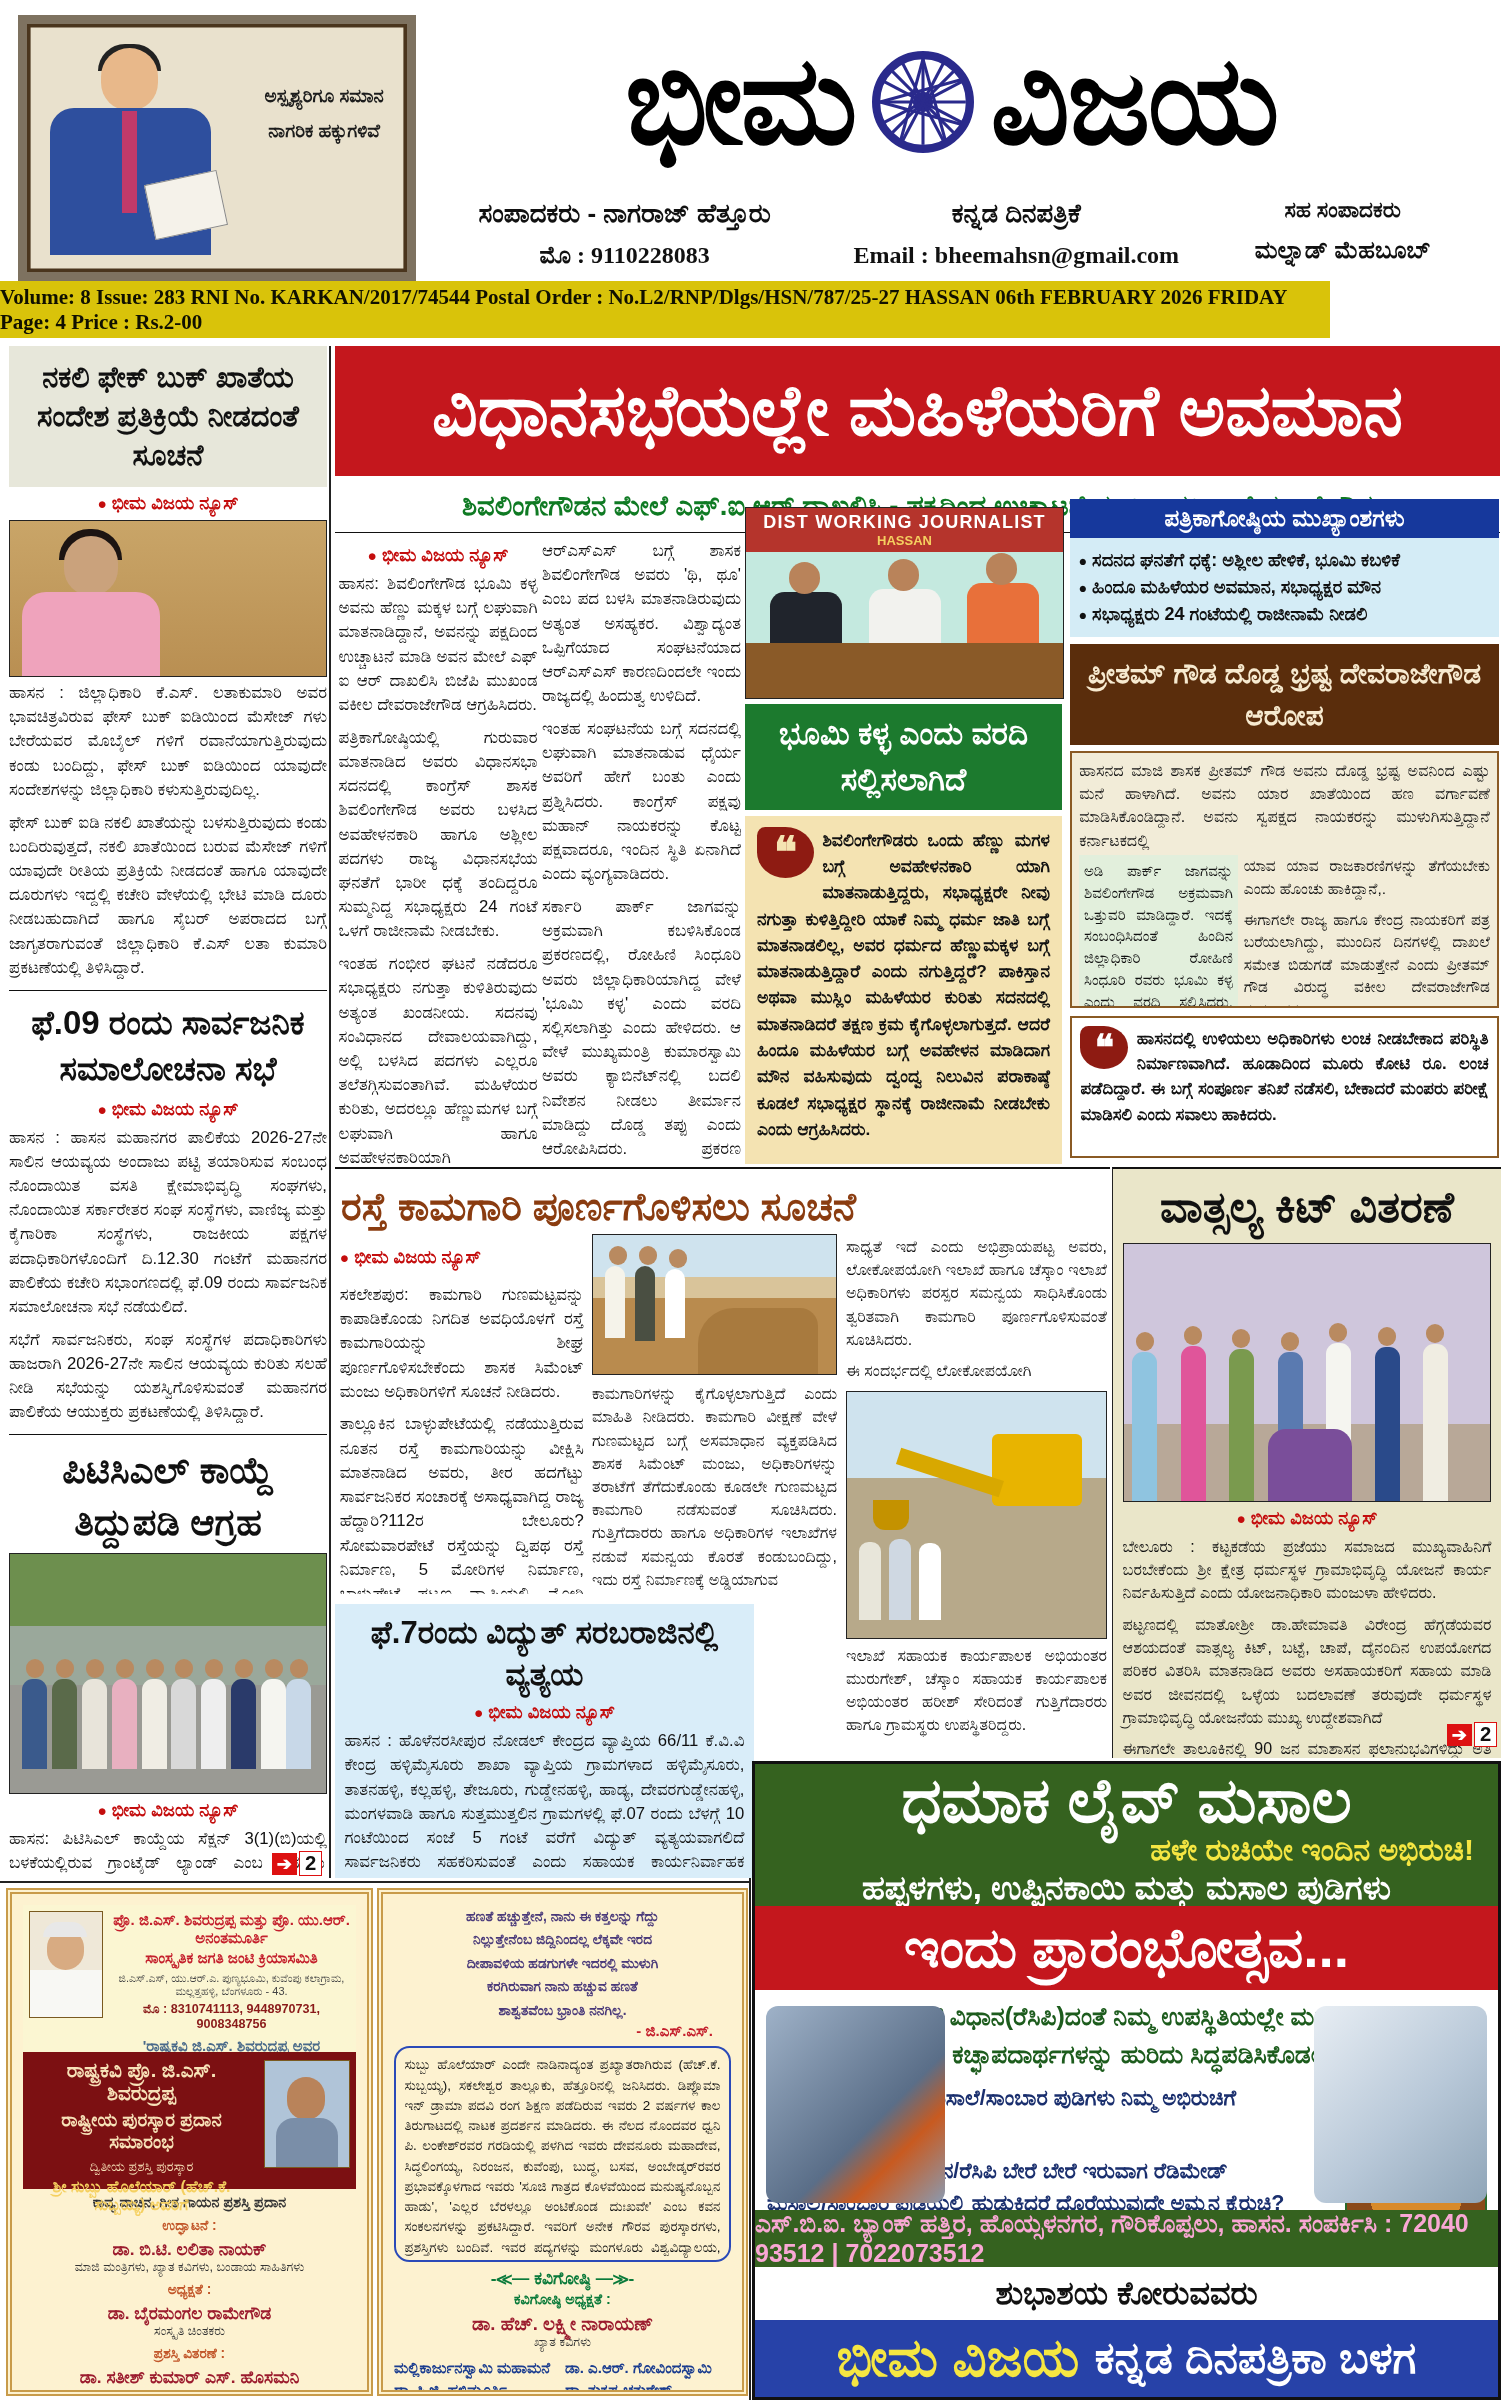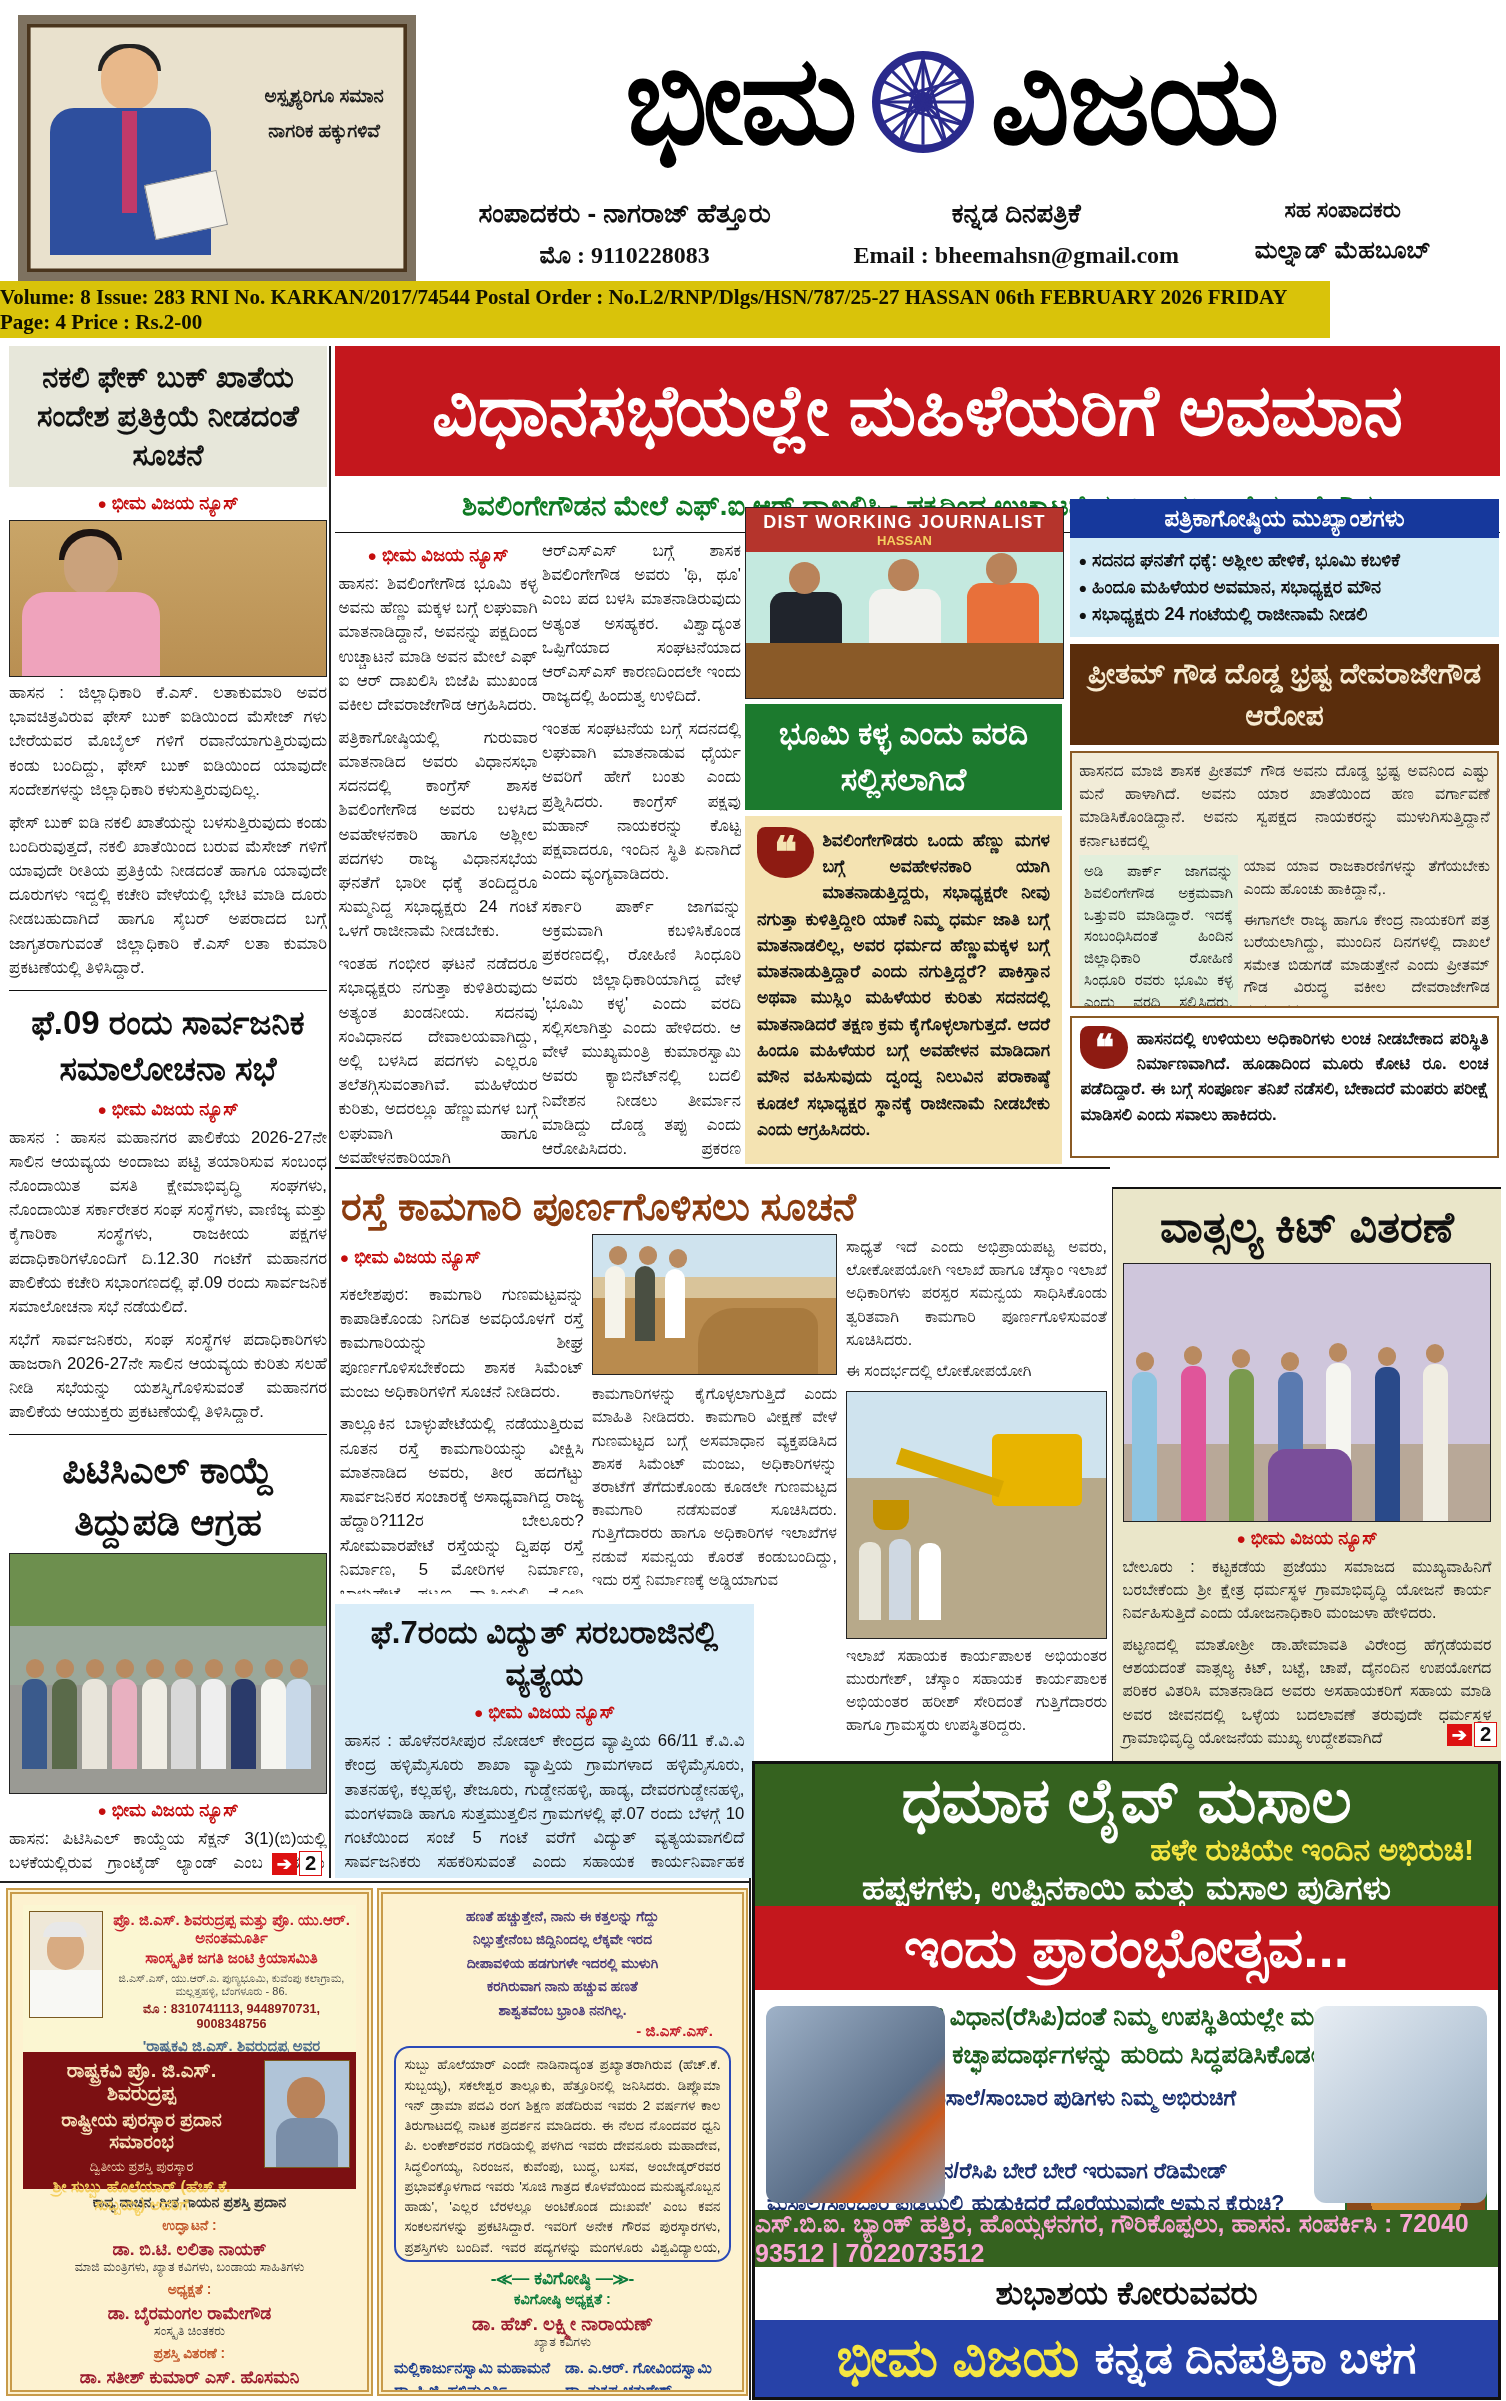--- a/index.html
+++ b/index.html
@@ -94,21 +94,21 @@
   #rd-mid{left:257px;top:65px;width:245px;height:645px;}
   #ph-road{height:139px;background:linear-gradient(#cfe3ee 0 30%,#d9c49a 30% 45%,#b98b4e 45% 100%);}
   #ph-road i{background:#fff;}
   #rd-right{left:511px;top:66px;width:261px;height:643px;}
   #ph-jcb{height:246px;background:linear-gradient(#cfe3ee 0 35%,#b7a98a 35% 100%);margin:4.8px 0;}
   #ph-jcb .cab{position:absolute;right:24px;top:42px;width:90px;height:72px;background:#e8b400;border-radius:6px;}
   #ph-jcb .arm{position:absolute;right:102px;top:72px;width:108px;height:16.7px;background:#d8a800;transform:rotate(18deg);}
   #ph-jcb .bkt{position:absolute;right:197px;top:108px;width:36px;height:30px;background:#c49200;border-radius:0 0 12px 12px;}
 
   
-  #vatsalya{left:1112px;top:1167px;width:389px;height:591px;background:#eae6c9;border-top:2.4px solid #111;border-left:1.8px solid #222;padding:8.4px 9.6px;box-sizing:border-box;margin-top:20px;}
+  #vatsalya{left:1112px;top:1167px;width:389px;height:591px;background:#eae6c9;border-top:2.4px solid #111;border-left:1.8px solid #222;padding:8.4px 9.6px;box-sizing:border-box;}
   #vt-h{font-size:43px;font-weight:bold;text-align:center;margin:6px 0 9.6px;}
   #ph-kit{height:257px;background:linear-gradient(#cfc6dc 0 70%,#b8a898 70% 100%);}
   #vatsalya .body-txt p{font-size:16px;}
 
   
   .invite{background:#fdf2d0;border:6px double #c89b4a;box-sizing:border-box;padding:11px;overflow:hidden;}
   #invite1{left:6px;top:1888px;width:367px;height:508px;}
   #invite2{left:377px;top:1888px;width:371px;height:508px;}
   .inv-red{background:#7c1012;color:#f7e2b8;padding:7.2px;position:relative;}
   .inv-top{background:#fbf6d2;padding:6px;position:relative;}
@@ -402,21 +402,21 @@
 
   <div class="abs invite" id="invite1">
     <div class="inv-top" style="height:135px;">
       <div class="inv-ph" style="left:6px;top:6px;width:72px;height:105px;background:linear-gradient(#efe8d8 55%,#f8f8f4 55%);">
         <div style="position:absolute;left:16.7px;top:16.7px;width:37px;height:41px;border-radius:19px;background:#d8ab82;"></div>
         <div style="position:absolute;left:13px;top:9.6px;width:44px;height:15.5px;border-radius:18px 18px 0 0;background:#e8e8e8;"></div>
       </div>
       <div style="margin-left:84px;text-align:center;">
         <div style="color:#c41f2c;font-weight:bold;font-size:15px;">ಪ್ರೊ. ಜಿ.ಎಸ್. ಶಿವರುದ್ರಪ್ಪ ಮತ್ತು ಪ್ರೊ. ಯು.ಆರ್. ಅನಂತಮೂರ್ತಿ</div>
         <div style="color:#c41f2c;font-weight:bold;font-size:15px;margin-top:2.4px;">ಸಾಂಸ್ಕೃತಿಕ ಜಗತಿ ಜಂಟಿ ಕ್ರಿಯಾಸಮಿತಿ</div>
-        <div style="color:#444;font-size:11px;margin-top:4.8px;">ಜಿ.ಎಸ್.ಎಸ್, ಯು.ಆರ್.ಎ. ಪುಣ್ಯಭೂಮಿ, ಕುವೆಂಪು ಕಲಾಗ್ರಾಮ, ಮಲ್ಲತ್ತಹಳ್ಳಿ, ಬೆಂಗಳೂರು - 86.</div>
+        <div style="color:#444;font-size:11px;margin-top:4.8px;">ಜಿ.ಎಸ್.ಎಸ್, ಯು.ಆರ್.ಎ. ಪುಣ್ಯಭೂಮಿ, ಕುವೆಂಪು ಕಲಾಗ್ರಾಮ, ಮಲ್ಲತ್ತಹಳ್ಳಿ, ಬೆಂಗಳೂರು - 43.</div>
         <div style="color:#8a1a1a;font-weight:bold;font-size:12.6px;margin-top:3.6px;">ಮೊ : 8310741113, 9448970731, 9008348756</div>
         <div style="color:#4a6a8a;font-weight:bold;font-size:15px;margin-top:6px;">'ರಾಷ್ಟ್ರಕವಿ ಜಿ.ಎಸ್. ಶಿವರುದ್ರಪ್ಪ ಅವರ ಜನ್ಮಶತಮಾನೋತ್ಸವ'</div>
       </div>
     </div>
     <div class="inv-red" style="height:123px;">
       <div class="inv-ph" style="right:6px;top:8.4px;width:84px;height:106px;background:#b0c4d8;">
         <div style="position:absolute;left:21.5px;top:15.5px;width:38px;height:43px;border-radius:20.3px;background:#b9835a;"></div>
         <div style="position:absolute;left:10.8px;top:57px;width:62px;height:49px;border-radius:18px 18px 0 0;background:#7a8ea8;"></div>
       </div>
       <div style="margin-right:96px;text-align:center;">

